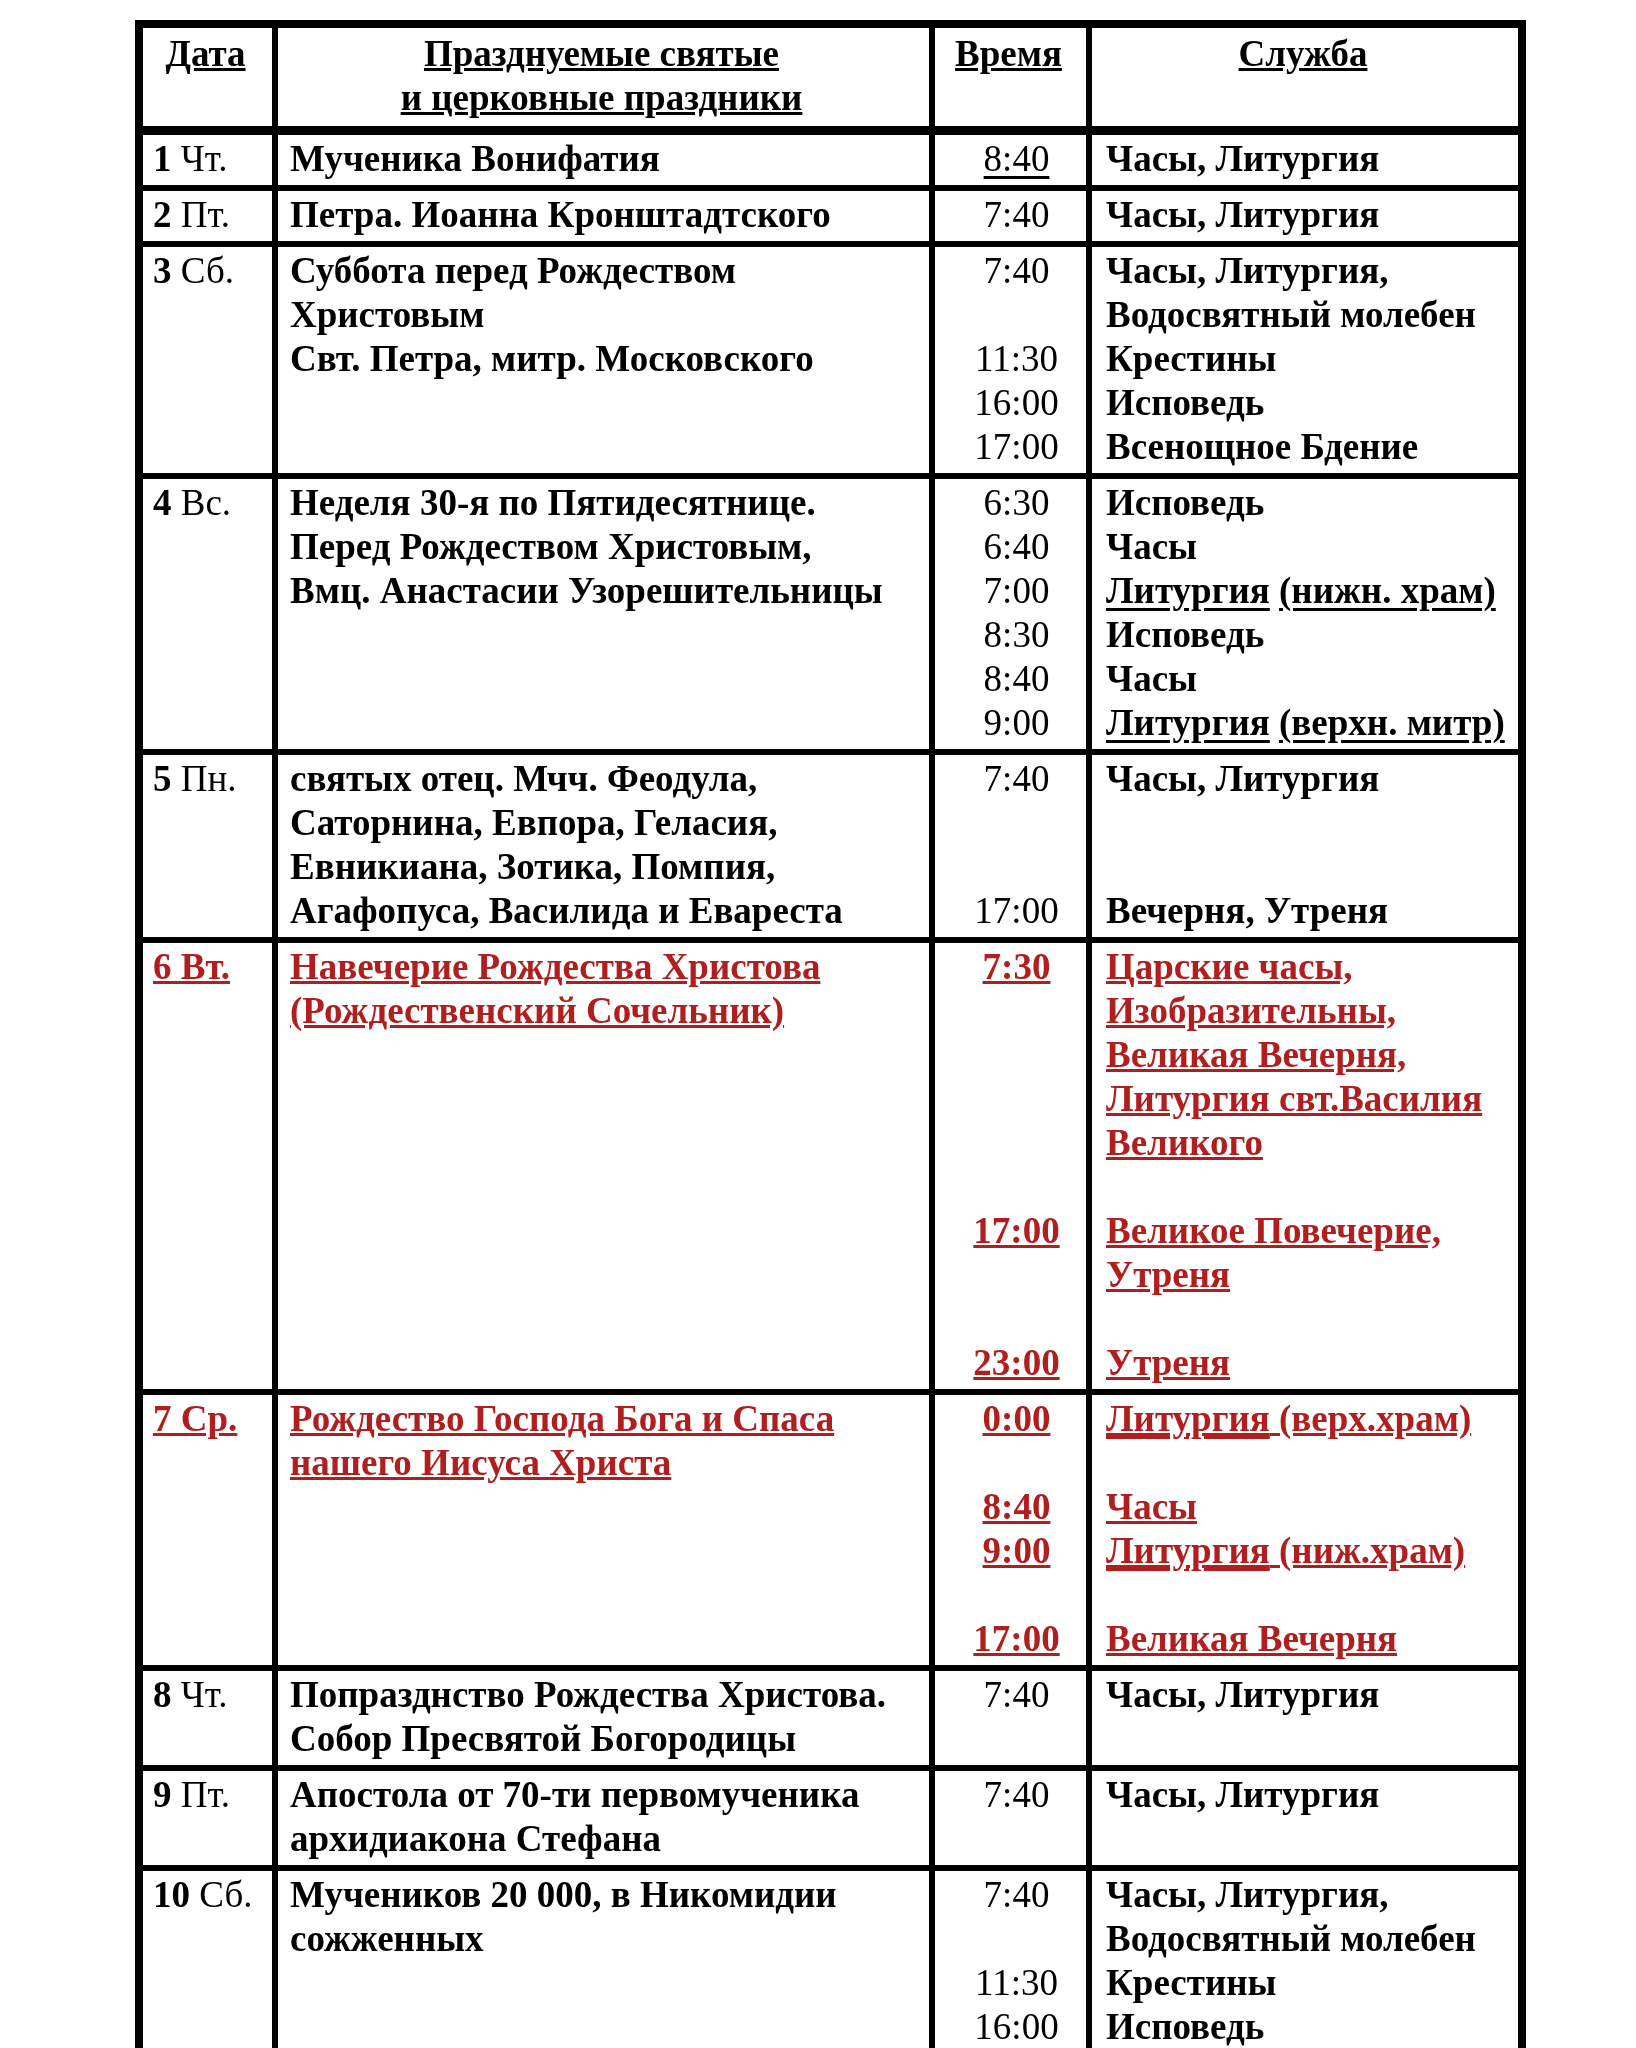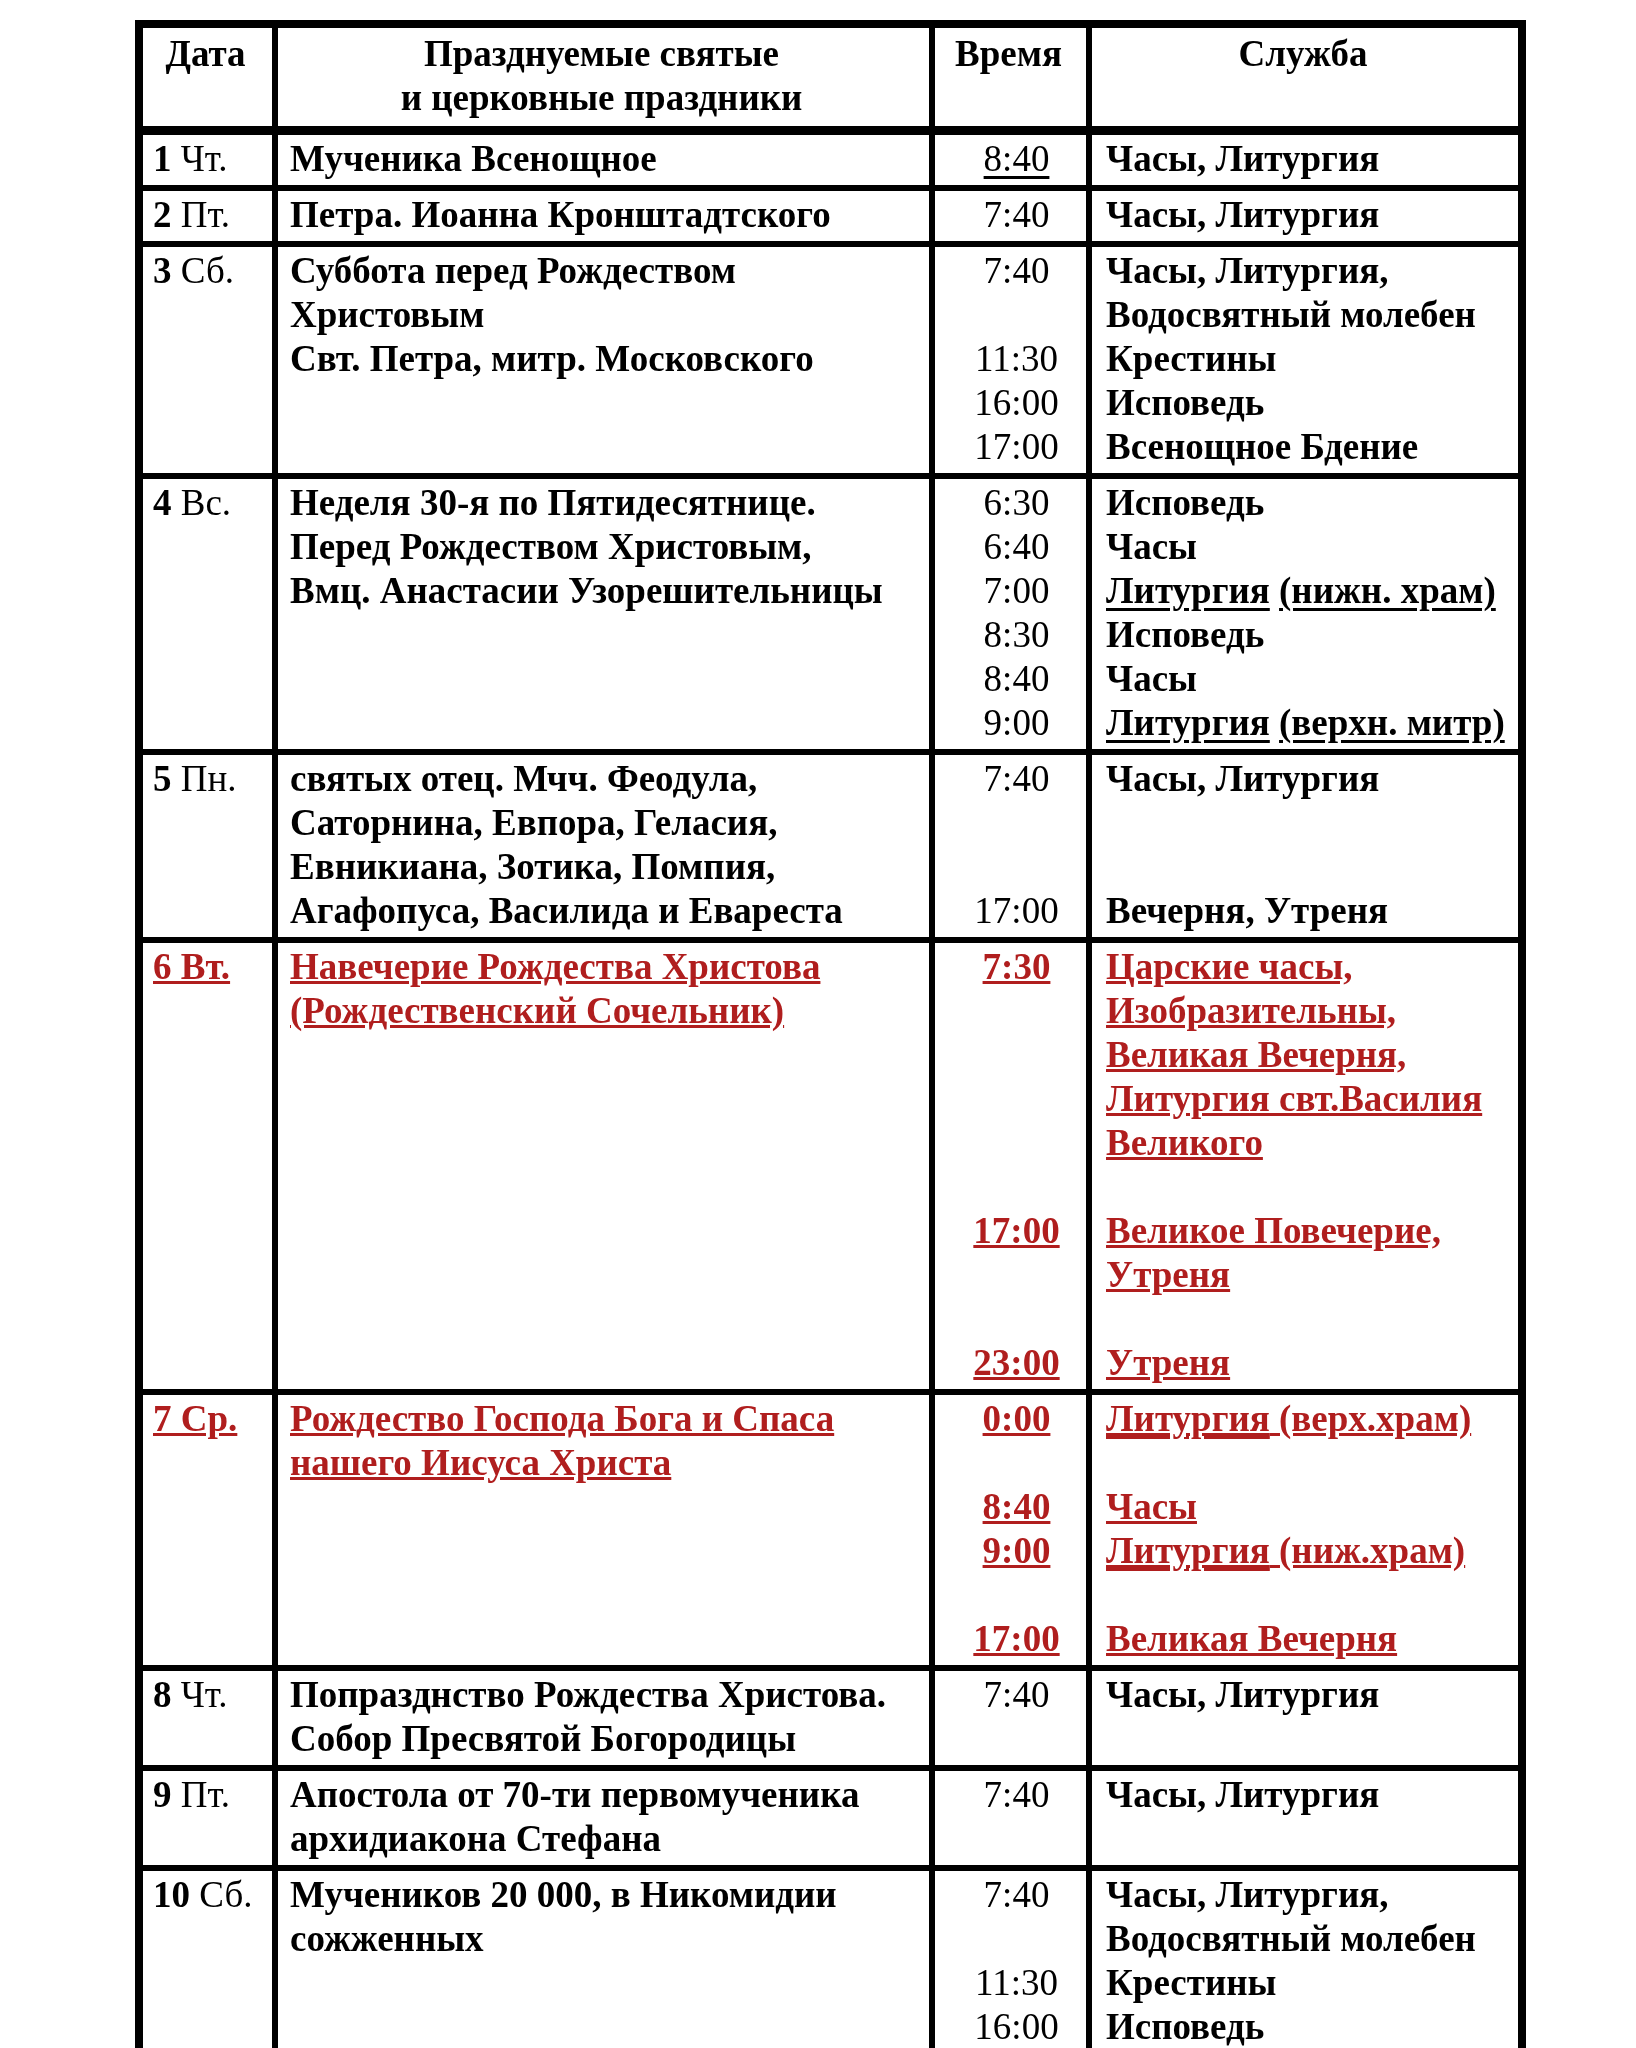--- a/index.html
+++ b/index.html
@@ -24,21 +24,21 @@
     vertical-align:top;
     font-size:37px;
     line-height:44px;
     padding:2px 4px 4px 0;
     overflow:hidden;
   }
   thead th{
     font-weight:bold;
     text-align:center;
     border-bottom:9px solid var(--ink);
-    padding-top:4px;padding-bottom:6px;
+    padding-top:4px;padding-bottom:6px;text-decoration:underline;
   }
   td.date-col{padding-left:10px;margin-top:37px;}
   td.saints-col{padding-left:12px;font-weight:bold;}
   td.time-col{padding-left:16px;text-align:center;}
   td.service-col{padding-left:14px;font-weight:bold;}
   tr.red-row{color:var(--red);}
   tr.red-row td{font-weight:bold;text-decoration:underline;}
   u{text-underline-offset:5px;text-decoration-thickness:3px;}
   b{font-weight:bold;}
 </style>
@@ -57,21 +57,21 @@
       <tr>
         <th>Дата</th>
         <th>Празднуемые святые<br>и церковные праздники</th>
         <th>Время</th>
         <th>Служба</th>
       </tr>
     </thead>
     <tbody>
       <tr>
         <td class="date-col"><b>1</b> Чт.</td>
-        <td class="saints-col">Мученика Всенощное</td>
+        <td class="saints-col">Мученика Вонифатия</td>
         <td class="time-col"><u>8:40</u></td>
         <td class="service-col">Часы, Литургия</td>
       </tr>
       <tr>
         <td class="date-col"><b>2</b> Пт.</td>
         <td class="saints-col">Петра. Иоанна Кронштадтского</td>
         <td class="time-col">7:40</td>
         <td class="service-col">Часы, Литургия</td>
       </tr>
       <tr>

